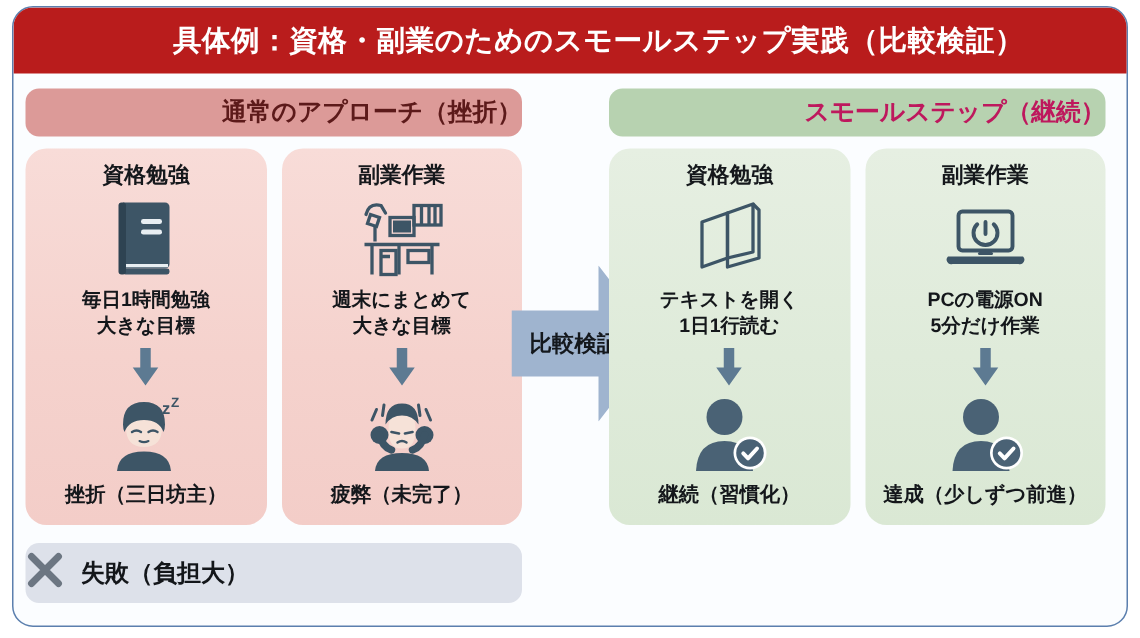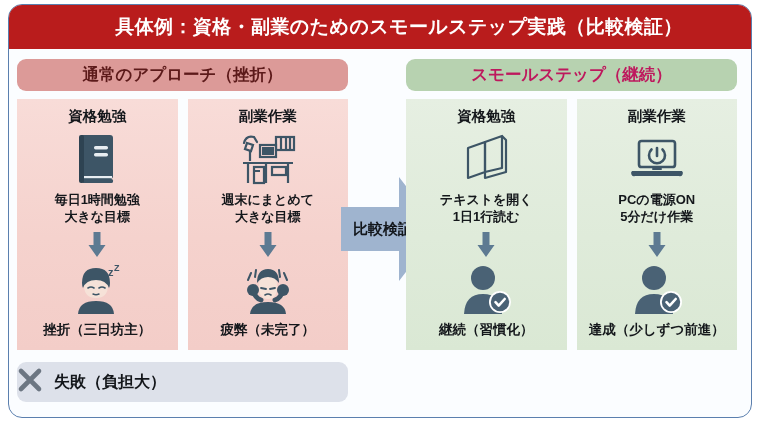--- a/index.html
+++ b/index.html
@@ -58,21 +58,21 @@
   }
   .panel-left  { left: 8px; }
   .panel-right { left: 397px; }
 
   .panel-header {
     position: relative;
     height: 32px;
     border-radius: 9px;
     display: flex;
     align-items: center;
-    justify-content: center;
+    justify-content: flex-end;
   }
   .panel-header-text {
     font-size: 16.5px;
     font-weight: bold;
     white-space: nowrap;
   }
   .panel-left .panel-header  { background: #dc9a98; }
   .panel-left .panel-header-text  { color: #5c1a1a; }
   .panel-right .panel-header { background: #b7d2b0; }
   .panel-right .panel-header-text { color: #be185d; }
@@ -83,21 +83,21 @@
     top: 40px;
     left: 0;
     right: 0;
     display: flex;
     gap: 10px;
   }
   .card {
     position: relative;
     flex: 1 1 0;
     height: 251px;
-    border-radius: 0;
+    border-radius: 14px;
     display: flex;
     flex-direction: column;
     align-items: center;
     box-sizing: border-box;
     padding-top: 8px;
   }
   .panel-left .card {
     background: linear-gradient(180deg, #f8dcd8 0%, #f5d2cd 55%, #f3cdc8 100%);
   }
   .panel-right .card {

